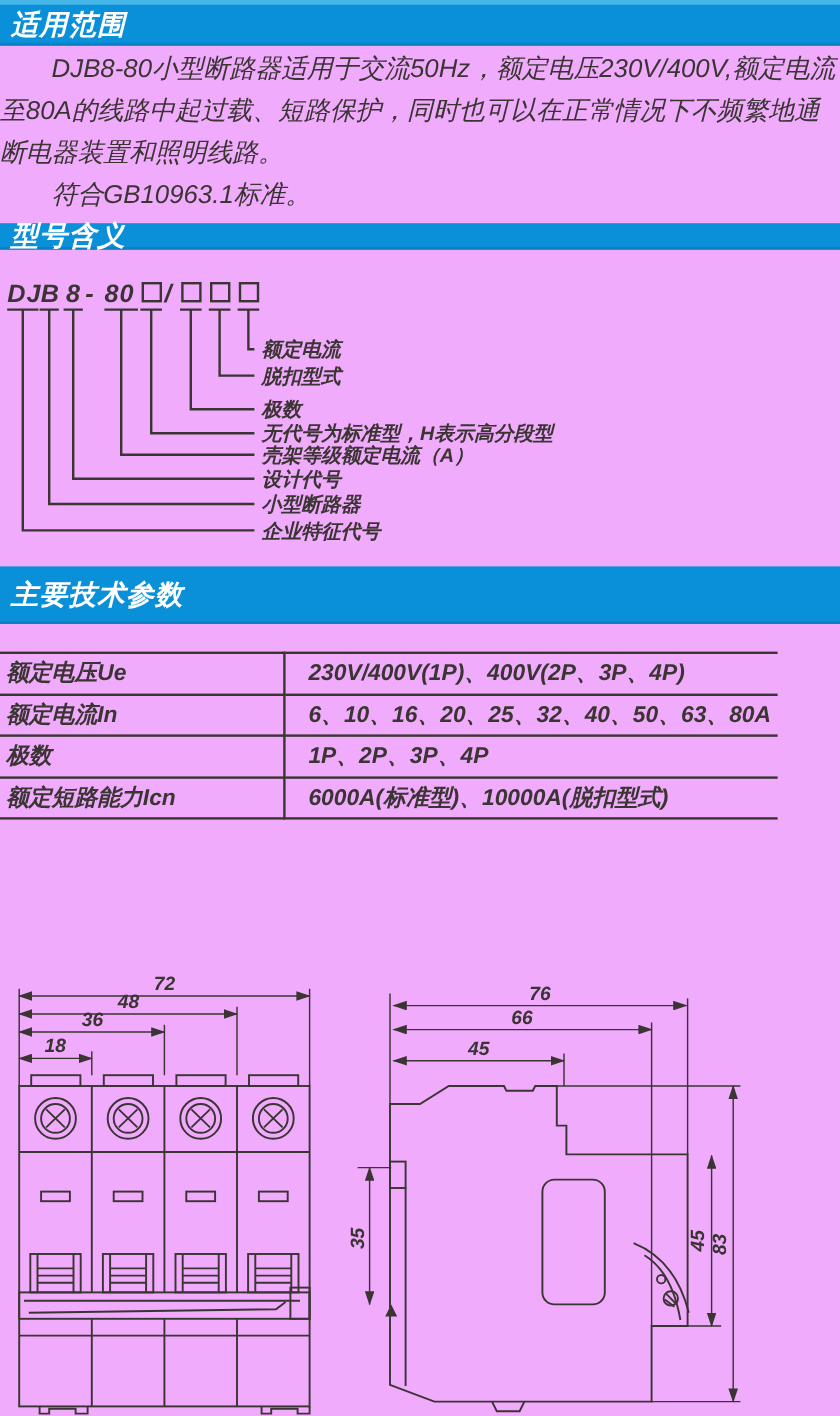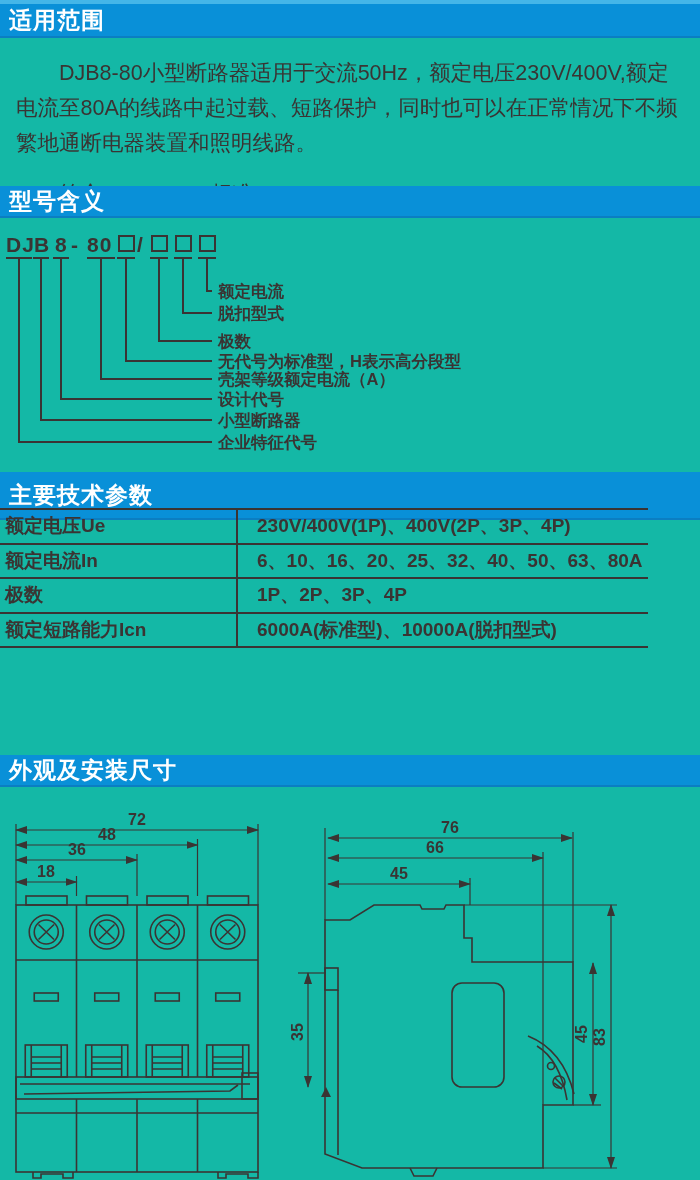--- a/index.html
+++ b/index.html
@@ -1,33 +1,33 @@
 <!DOCTYPE html>
 <html><head>
 <meta charset="utf-8">
 <style>
   html,body{margin:0;padding:0;background:#fff;}
-  #page{position:relative;width:700px;height:1180px;overflow:hidden;background:#14b8a6;
-        font-family:"Liberation Sans","DejaVu Sans",sans-serif;color:#3a3433;}
+  #page{position:relative;width:700px;height:1180px;overflow:hidden;background:#f0abfc;
+        font-family:"Liberation Sans","DejaVu Sans",sans-serif;color:#3a3433;font-style:italic;}
   .bar{position:absolute;left:0;width:700px;background:#0990d8;color:#ffffff;
        font-size:23px;font-weight:bold;display:flex;align-items:center;
        padding-left:9px;box-sizing:border-box;border-bottom:2px solid #0b7ec2;letter-spacing:1px;}
   .bar1{top:0;height:38px;border-top:4px solid #44b6e8;}
-  .bar2{top:186px;height:32px;}
+  .bar2{top:186px;height:22px;}
   .bar3{top:472px;height:48px;}
   .bar4{top:755px;height:32px;}
   .scope{position:absolute;top:40px;left:0;width:700px;font-size:21.5px;line-height:35px;font-weight:500;}
-  .scope p{margin:16px;text-indent:2em;}
+  .scope p{margin:0;text-indent:2em;}
   .model-svg{position:absolute;top:225px;left:0;}
   .model-svg text{fill:#3a3433;}
   .mcode{font-size:21px;font-weight:bold;letter-spacing:1px;}
   .mlabel{font-size:16.5px;font-weight:600;}
   .fork{stroke:#3a3433;stroke-width:2;fill:none;}
   .mbox{fill:none;stroke:#3a3433;stroke-width:2;}
-  .spec-table{position:absolute;top:508px;left:0;width:648px;border-collapse:collapse;table-layout:fixed;}
+  .spec-table{position:absolute;top:543px;left:0;width:648px;border-collapse:collapse;table-layout:fixed;}
   .spec-table td{border-top:2px solid #3a3433;border-bottom:2px solid #3a3433;
                  height:30.6px;font-size:19px;font-weight:600;color:#3a3433;overflow:hidden;white-space:nowrap;}
   .spec-table td.c1{width:230px;padding-left:5px;border-right:2px solid #3a3433;}
   .spec-table td.c2{padding-left:19px;}
   .draw-svg{position:absolute;top:810px;left:0;}
   .ln{stroke:#3a3433;stroke-width:1.6;fill:none;}
   .thin{stroke:#3a3433;stroke-width:1.2;fill:none;}
   .dimtxt{font-size:16px;font-weight:600;fill:#3a3433;text-anchor:middle;}
 </style>
 </head>
@@ -101,23 +101,20 @@
         <td class="c1">极数</td>
         <td class="c2">1P、2P、3P、4P</td>
       </tr>
       <tr>
         <td class="c1">额定短路能力Icn</td>
         <td class="c2">6000A(标准型)、10000A(脱扣型式)</td>
       </tr>
     </tbody>
   </table>
 
-  <div class="bar bar4">
-    <span>外观及安装尺寸</span>
-  </div>
 
   <svg class="draw-svg" width="700" height="370" viewBox="0 0 700 370">
     <defs>
       <marker id="ae" markerWidth="12" markerHeight="8" refX="11" refY="4" orient="auto" markerUnits="userSpaceOnUse">
         <path d="M0,0 L12,4 L0,8 Z" fill="#3a3433"></path>
       </marker>
       <marker id="as" markerWidth="12" markerHeight="8" refX="1" refY="4" orient="auto" markerUnits="userSpaceOnUse">
         <path d="M12,0 L0,4 L12,8 Z" fill="#3a3433"></path>
       </marker>
     </defs>

